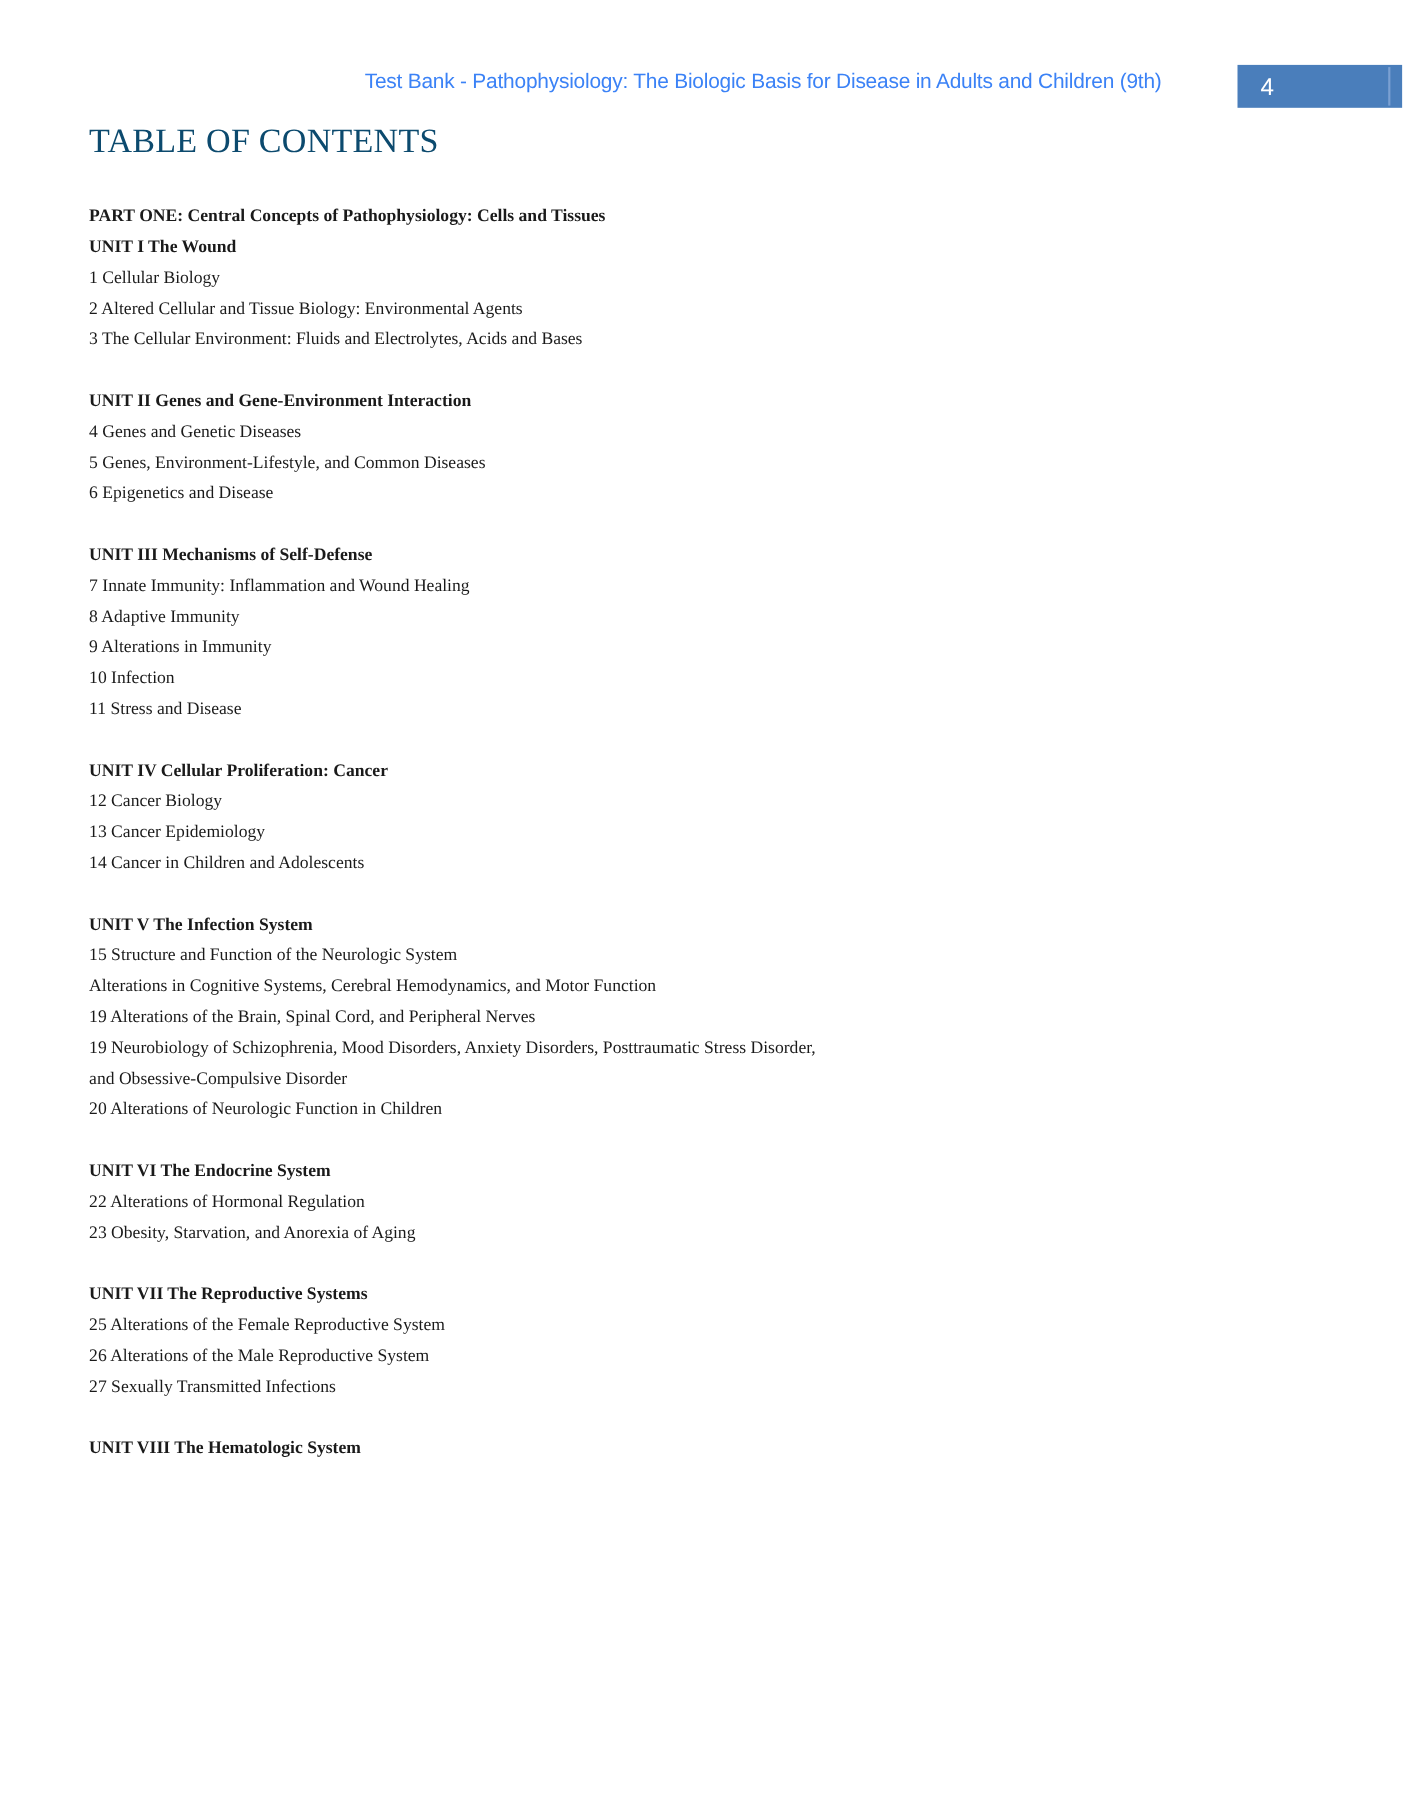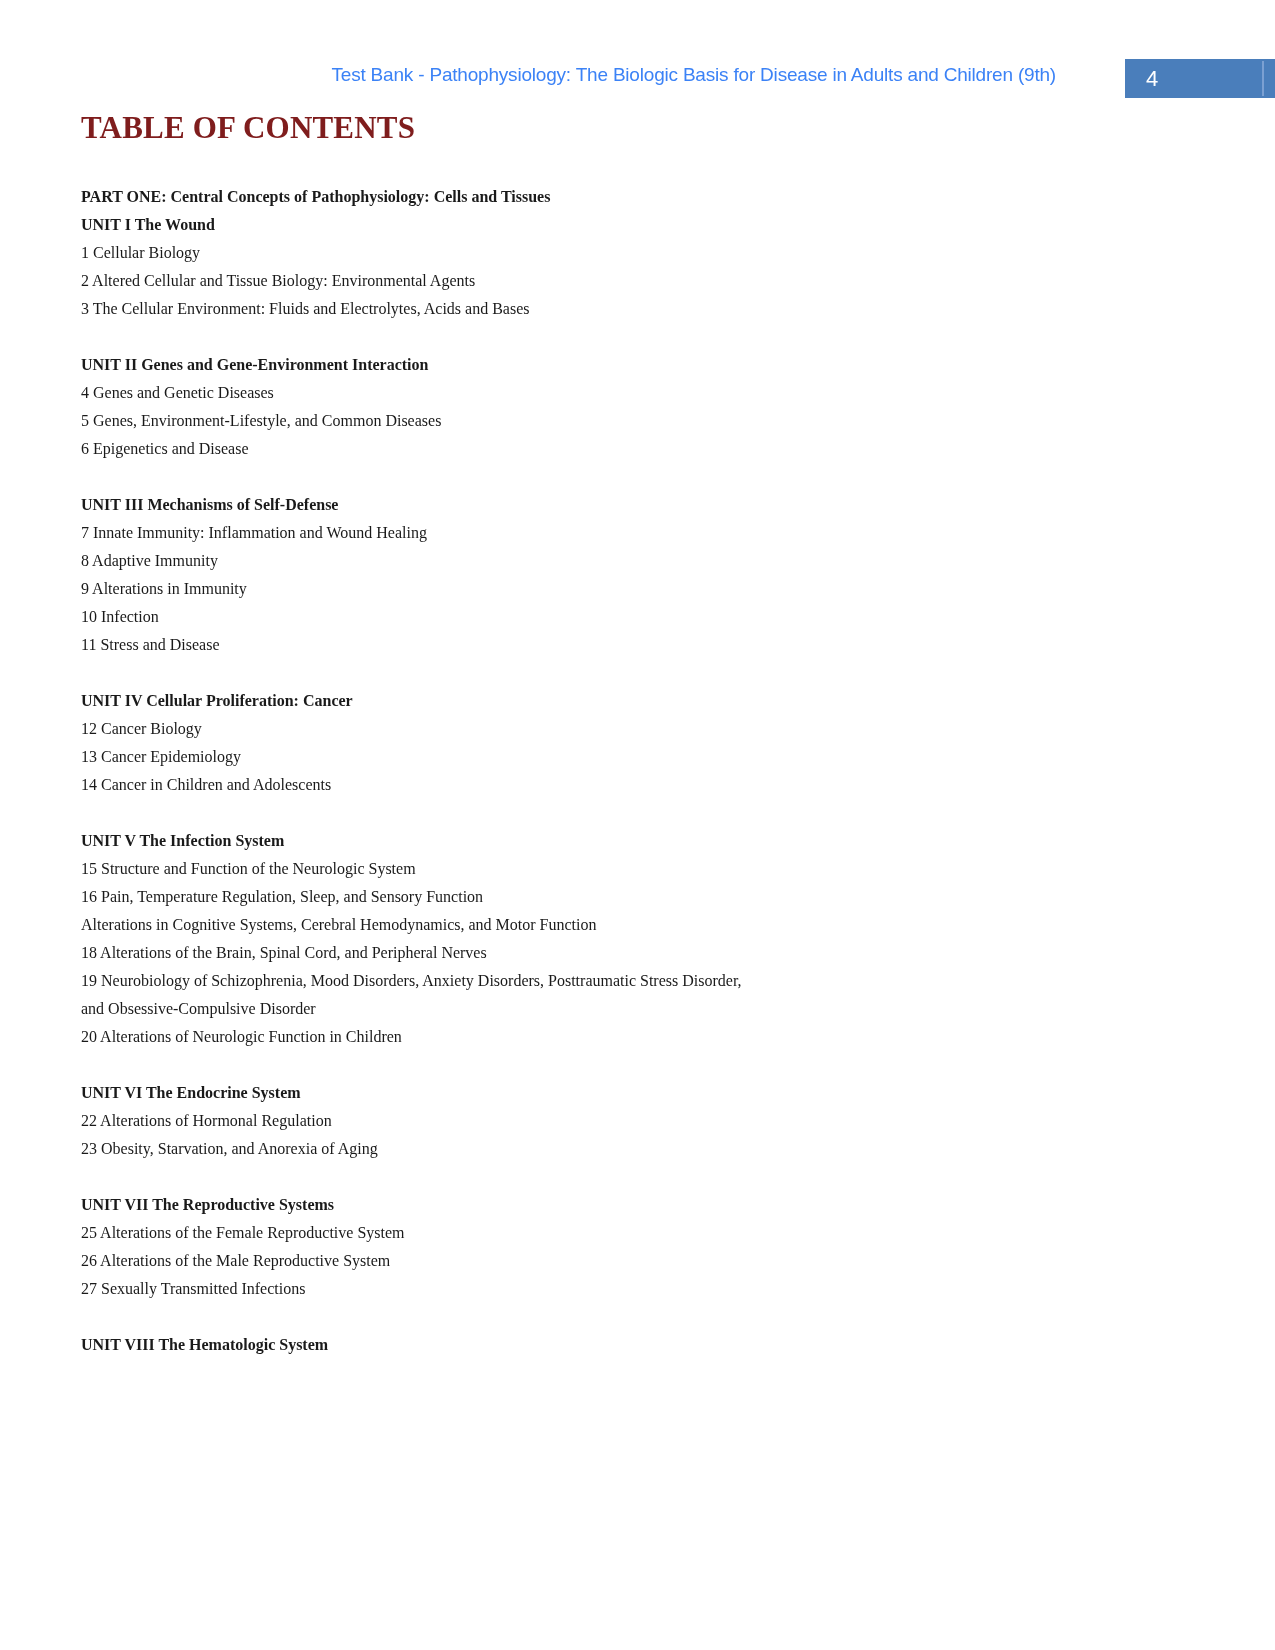--- a/index.html
+++ b/index.html
@@ -55,22 +55,22 @@
     width: 2px;
     background: #7ba0d2;
   }
   .doc-title {
     position: absolute;
     top: 110px;
     left: 81px;
     margin: 0;
     font-family: "Liberation Serif", serif;
     font-size: 31px;
-    font-weight: bold;
-    color: #7f1d1d;
+    font-weight: normal;
+    color: #0c4a6e;
     letter-spacing: 0.2px;
     white-space: nowrap;
   }
   .toc {
     position: absolute;
     top: 183px;
     left: 81px;
     width: 1113px;
     font-size: 16px;
     line-height: 28px;
@@ -126,23 +126,22 @@
     <div class="section">
       <p class="unit-heading">UNIT IV Cellular Proliferation: Cancer</p>
       <p class="item">12 Cancer Biology</p>
       <p class="item">13 Cancer Epidemiology</p>
       <p class="item">14 Cancer in Children and Adolescents</p>
     </div>
 
     <div class="section">
       <p class="unit-heading">UNIT V The Infection System</p>
       <p class="item">15 Structure and Function of the Neurologic System</p>
-      <p class="item">16 Pain, Temperature Regulation, Sleep, and Sensory Function</p>
       <p class="item">Alterations in Cognitive Systems, Cerebral Hemodynamics, and Motor Function</p>
-      <p class="item">18 Alterations of the Brain, Spinal Cord, and Peripheral Nerves</p>
+      <p class="item">19 Alterations of the Brain, Spinal Cord, and Peripheral Nerves</p>
       <p class="item">19 Neurobiology of Schizophrenia, Mood Disorders, Anxiety Disorders, Posttraumatic Stress Disorder,
 and Obsessive-Compulsive Disorder</p>
       <p class="item">20 Alterations of Neurologic Function in Children</p>
     </div>
 
     <div class="section">
       <p class="unit-heading">UNIT VI The Endocrine System</p>
       <p class="item">22 Alterations of Hormonal Regulation</p>
       <p class="item">23 Obesity, Starvation, and Anorexia of Aging</p>
     </div>

